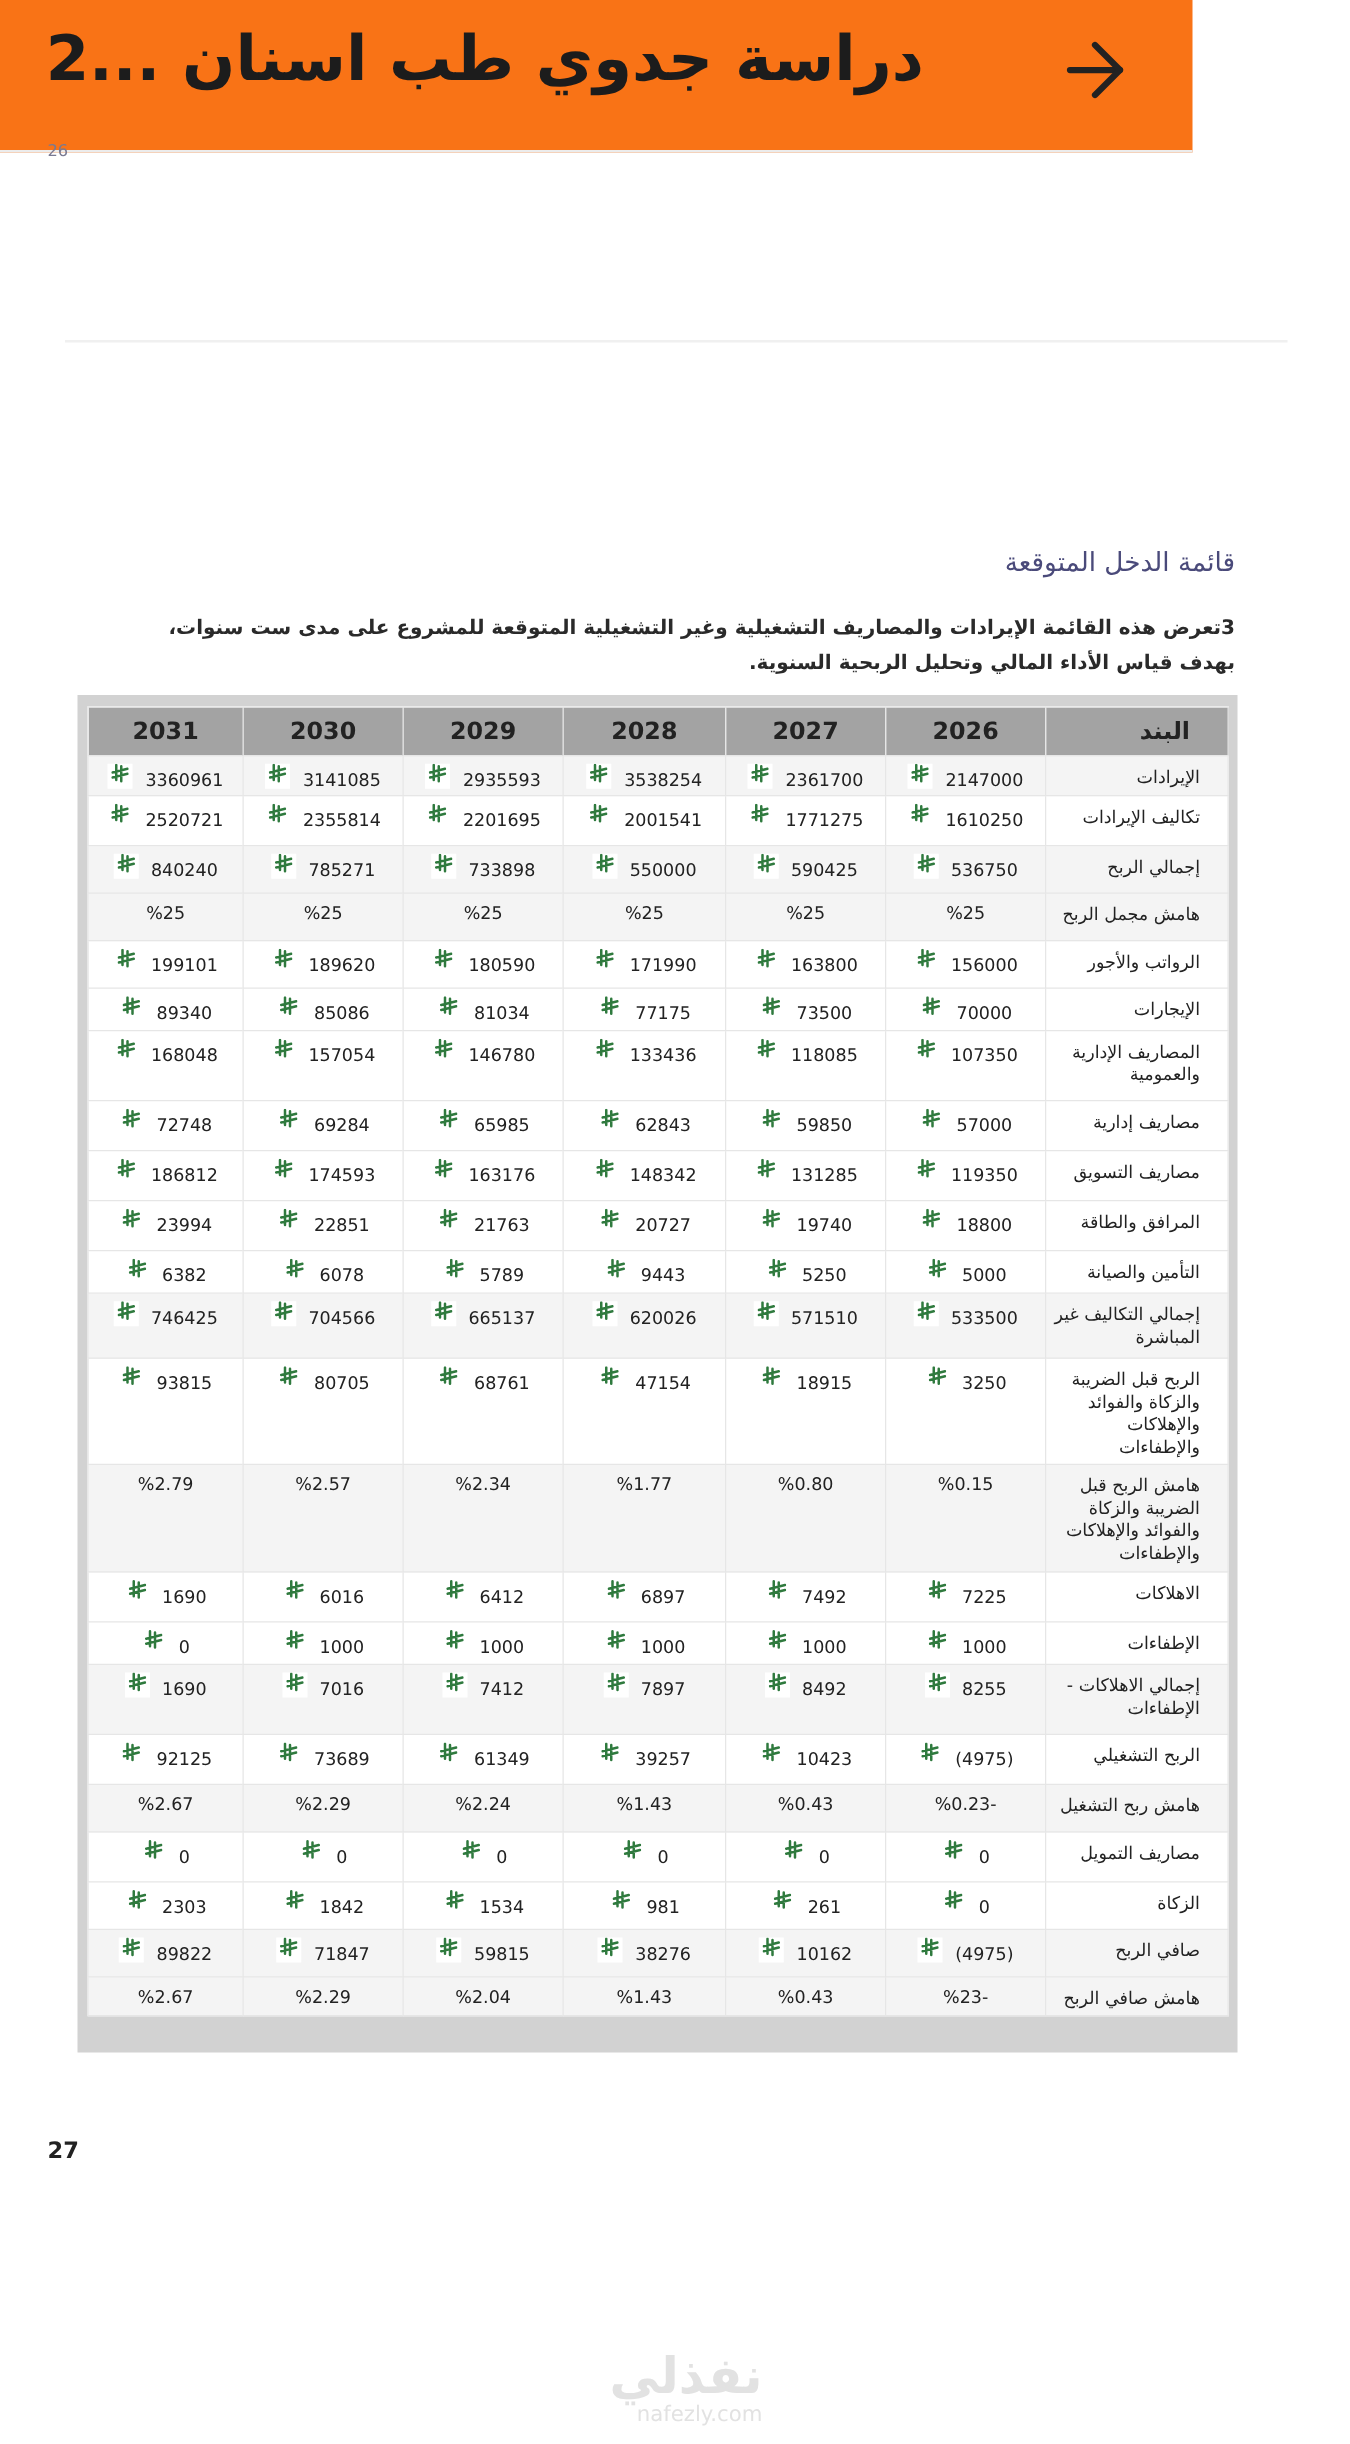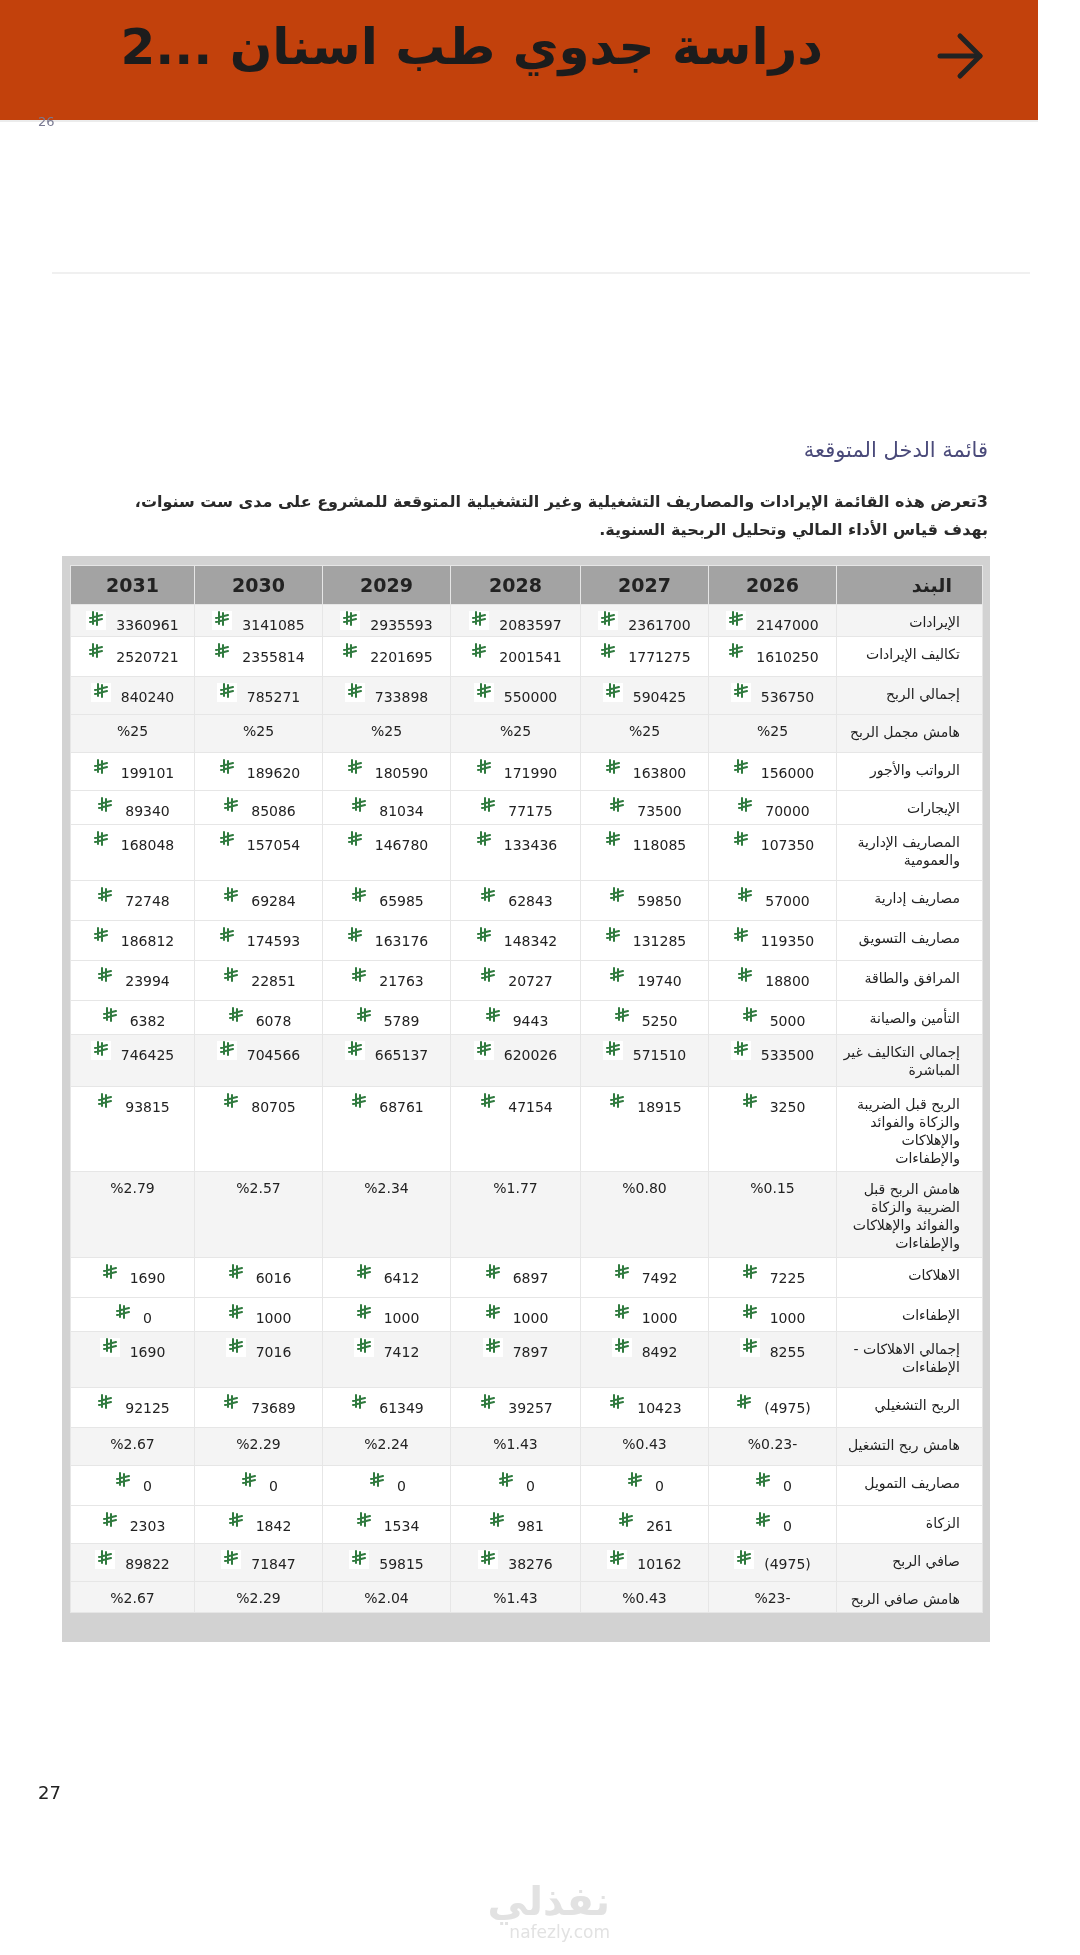--- a/index.html
+++ b/index.html
@@ -1,18 +1,18 @@
 <!DOCTYPE html>
 <html><head>
 <meta charset="utf-8">
 <style>
   html, body { margin:0; padding:0; }
   body { width:1080px; height:1955px; background:#ffffff; position:relative; overflow:hidden;
          font-family:"DejaVu Sans", sans-serif; color:#222; }
-  .topbar { position:absolute; left:0; top:0; width:1038px; height:120px; background:#c2410c;
+  .topbar { position:absolute; left:0; top:0; width:954px; height:120px; background:#f97316;
             border-bottom:2px solid #ececec; }
   .back-arrow { position:absolute; right:48px; top:26px; width:60px; height:60px; cursor:pointer; }
   .title { position:absolute; right:215px; top:18px; font-size:50px; font-weight:bold; direction:rtl;
            color:#1c1c1c; white-space:nowrap; font-family:"DejaVu Sans", sans-serif; }
   .prev-page-num { position:absolute; left:38px; top:114px; font-size:13px; color:#7a7a92; }
   .divider-line { position:absolute; left:52px; top:272px; width:978px; height:2px; background:#f0f0f0; }
   .section-heading { position:absolute; right:92px; top:438px; font-size:21px; color:#4a4a7a; direction:rtl; }
   .section-desc { position:absolute; right:92px; left:90px; top:488px; font-size:16px; line-height:28px;
                   color:#2a2a2a; direction:rtl; text-align:right;font-weight:bold; }
   .table-frame { position:absolute; left:62px; top:556px; width:928px; height:1086px; background:#d2d2d2; }
@@ -23,21 +23,21 @@
   table.income th { height:38px; font-size:19px; font-weight:bold; vertical-align:middle; background:#a3a3a3;
            text-align:center; }
   table.income th.label-head { text-align:right; padding-right:30px; }
   table.income tr.shade td { background:#f4f4f4; }
   td.label { text-align:right; padding:8px 22px 4px 6px !important; font-size:13.5px; line-height:18px; color:#222; }
   td.val { text-align:center; padding-top:10px !important; }
   td.pct { text-align:center; padding-top:8px !important; }
   .cell { display:inline-flex; align-items:center; gap:10px; direction:ltr; }
   .riyal { display:inline-block; color:#2f7a3e; font-weight:bold; font-size:14px; background:#fff;
            padding:0 3px; position:relative; top:-4px; font-family:"DejaVu Sans", sans-serif; }
-  .page-num { position:absolute; left:38px; top:1782px; font-size:18px; color:#222; }
+  .page-num { position:absolute; left:38px; top:1710px; font-size:18px; color:#222;font-weight:bold; }
   .watermark { position:absolute; left:470px; top:1880px; width:140px; text-align:right; color:#e2e2e2; }
   .watermark .wm-ar { font-size:40px; font-weight:bold; line-height:42px; direction:rtl; }
   .watermark .wm-en { font-size:17px; line-height:20px; }
 </style>
 </head>
 <body>
 
 <div class="topbar">
   <svg class="back-arrow" viewBox="0 0 60 60">
     <line x1="10" y1="30" x2="50" y2="30" stroke="#222" stroke-width="5" stroke-linecap="round"></line>
@@ -86,21 +86,21 @@
           <td class="val"><span class="cell">
               <span class="riyal"><svg width="14" height="16" viewBox="0 0 14 16">
                   <path d="M4 1 V13 M8 2 V14 M1 7 L13 4 M1 11 L13 8" stroke="#2f7a3e" stroke-width="2" fill="none" stroke-linecap="round"></path>
                 </svg></span>
               <span>2361700</span>
             </span></td>
           <td class="val"><span class="cell">
               <span class="riyal"><svg width="14" height="16" viewBox="0 0 14 16">
                   <path d="M4 1 V13 M8 2 V14 M1 7 L13 4 M1 11 L13 8" stroke="#2f7a3e" stroke-width="2" fill="none" stroke-linecap="round"></path>
                 </svg></span>
-              <span>2083597</span>
+              <span>3538254</span>
             </span></td>
           <td class="val"><span class="cell">
               <span class="riyal"><svg width="14" height="16" viewBox="0 0 14 16">
                   <path d="M4 1 V13 M8 2 V14 M1 7 L13 4 M1 11 L13 8" stroke="#2f7a3e" stroke-width="2" fill="none" stroke-linecap="round"></path>
                 </svg></span>
               <span>2935593</span>
             </span></td>
           <td class="val"><span class="cell">
               <span class="riyal"><svg width="14" height="16" viewBox="0 0 14 16">
                   <path d="M4 1 V13 M8 2 V14 M1 7 L13 4 M1 11 L13 8" stroke="#2f7a3e" stroke-width="2" fill="none" stroke-linecap="round"></path>

